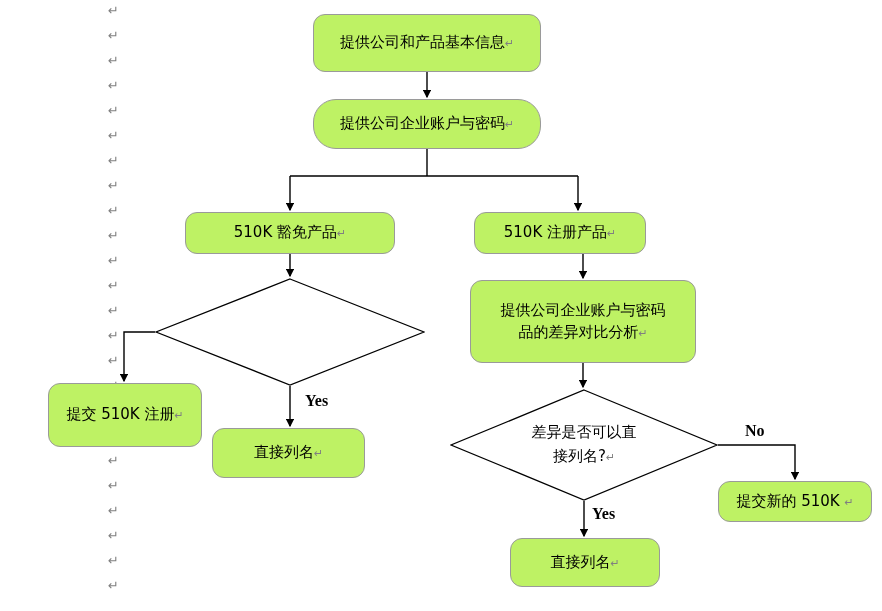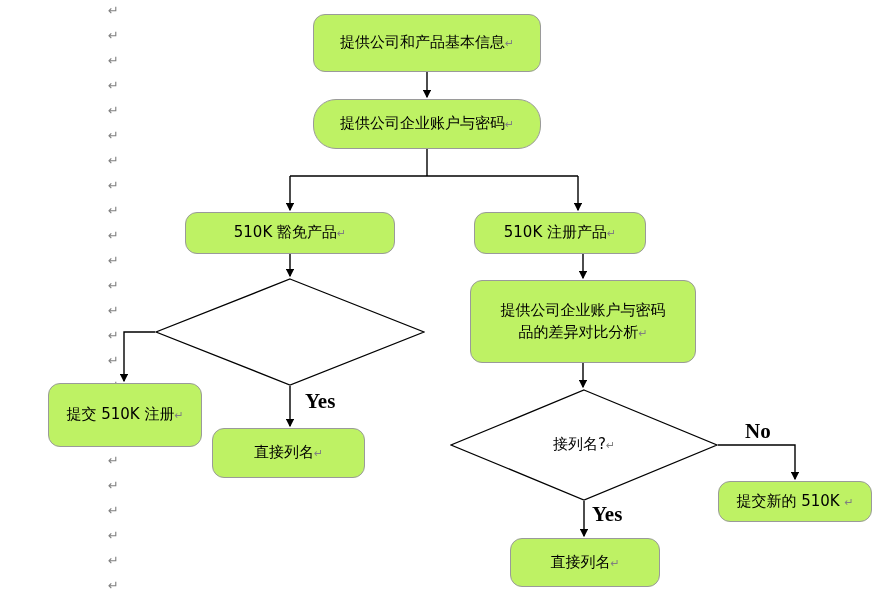--- a/index.html
+++ b/index.html
@@ -95,21 +95,21 @@
     left: 0; top: 0;
     width: 882px;
     height: 611px;
     pointer-events: none;
   }
   
   .branch-label {
     position: absolute;
     font-family: "Liberation Serif", "DejaVu Serif", serif;
     font-weight: bold;
-    font-size: 21px;
+    font-size: 16px;
     line-height: 22px;
     color: #000000;
     white-space: nowrap;
   }
 </style>
 </head>
 <body>
 
 <div id="canvas">
 
@@ -231,20 +231,21 @@
           <div>
           </div>
         </div>
       </div>
       <div class="diamond" style="left: 450px; top: 389px; width: 268px; height: 112px;">
         <svg width="268" height="112" viewBox="0 0 268 112">
           <polygon points="134,1 267,56 134,111 1,56" fill="#ffffff" stroke="#000000" stroke-width="1.3"></polygon>
         </svg>
         <div class="dlabel">
           <div>
+            <div>差异是否可以直</div>
             <div>接列名?<span class="pm">↵</span></div>
           </div>
         </div>
       </div>
     </div>
 
   <div id="labels-layer">
       <div class="branch-label" style="left: 305px; top: 390px;">Yes</div>
       <div class="branch-label" style="left: 592px; top: 503px;">Yes</div>
       <div class="branch-label" style="left: 745px; top: 420px;">No</div>

